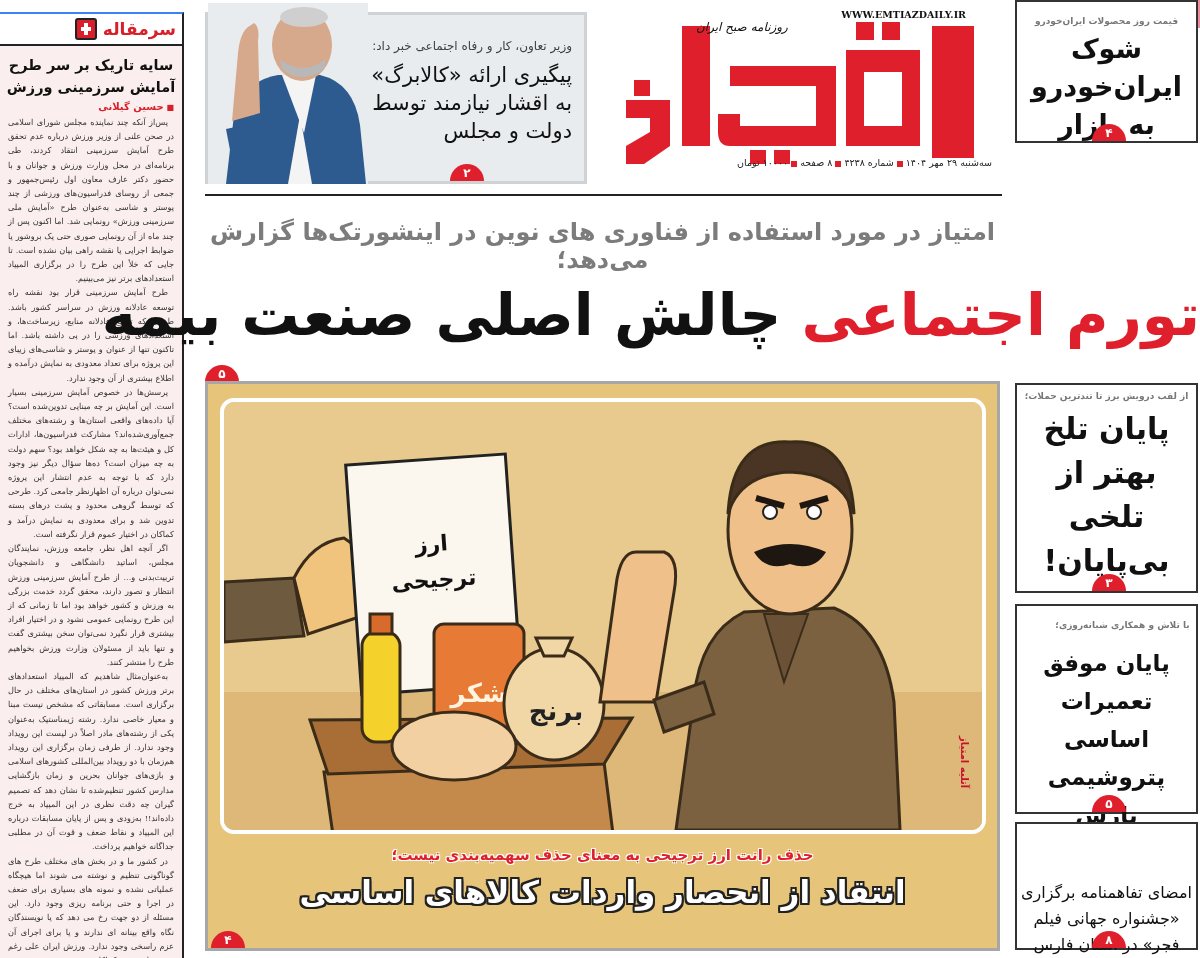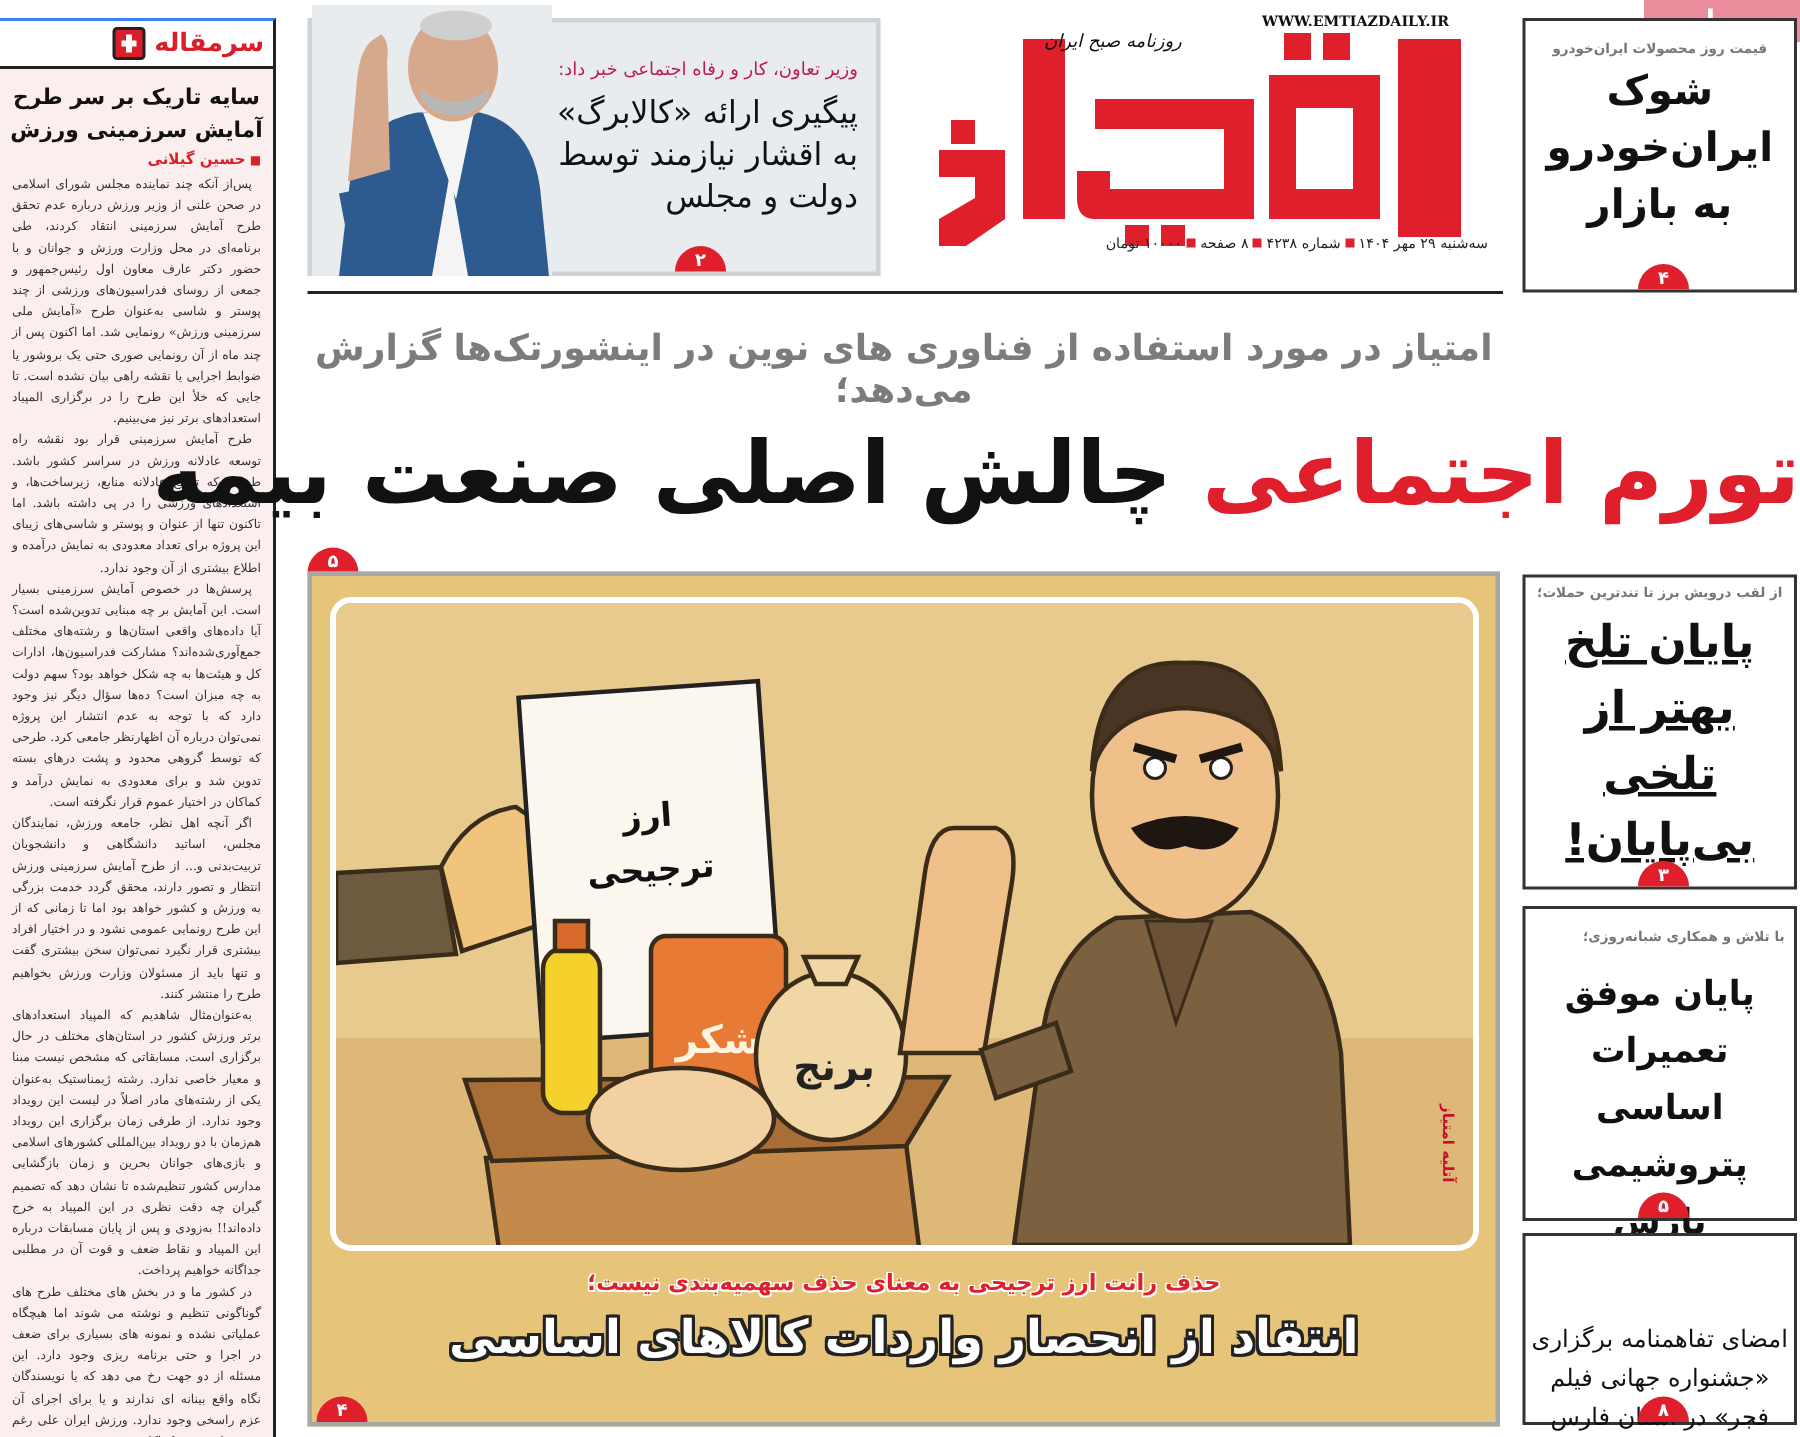--- a/index.html
+++ b/index.html
@@ -34,21 +34,21 @@
     color: #333; padding: 0 8px 0 8px; text-align: justify;
   }
   .ed-body p { text-indent: 6px; }
 
   
   .teaser-minister {
     position: absolute; left: 205px; top: 12px; width: 382px; height: 172px;
     background: #e9ecef; border: 3px solid #cfd3d6;
   }
   .minister-photo { position: absolute; left: 0; top: -12px; width: 160px; height: 181px; overflow: hidden; }
-  .teaser-minister .kicker { position: absolute; right: 12px; top: 24px; font-size: 12px; color: #be185d; }
+  .teaser-minister .kicker { position: absolute; right: 12px; top: 24px; font-size: 12px; color: #404040; }
   .teaser-minister .headline {
     position: absolute; right: 12px; top: 46px; width: 210px; text-align: right;
     font-size: 21px; line-height: 28px; color: #111;
   }
   .page-num {
     position: absolute; width: 34px; height: 17px; background: #e01f2c; color: #fff;
     border-radius: 17px 17px 0 0; text-align: center; font-weight: bold; font-size: 12px; line-height: 19px;
   }
   .teaser-minister .page-num { left: 242px; bottom: 0; }
 
@@ -63,25 +63,25 @@
   .rule { position: absolute; left: 205px; top: 194px; width: 797px; height: 2px; background: #222; }
 
   
   .side-box {
     position: absolute; left: 1015px; width: 183px; background: #fff; border: 2px solid #333;
     text-align: center;
   }
   .side-box .kicker { font-size: 9px; color: #777; font-weight: bold; padding-top: 6px; }
   .side-box .headline { font-weight: bold; color: #111; padding: 0 4px; }
   .side-box .page-num { left: 75px; bottom: 0; }
-  .box-shock { top: 12px; height: 183px; }
+  .box-shock { top: 0; height: 143px; }
   .box-shock .kicker { padding-top: 14px; }
   .box-shock .headline { font-size: 27px; line-height: 38px; padding-top: 4px; }
   .box-bitter { top: 383px; height: 210px; }
-  .box-bitter .headline { font-size: 30px; line-height: 44px; padding-top: 6px; text-decoration: underline; }
+  .box-bitter .headline { font-size: 30px; line-height: 44px; padding-top: 6px; }
   .box-pars { top: 604px; height: 210px; }
   .box-pars .kicker { padding-top: 14px; padding-left: 32px; }
   .box-pars .headline { font-size: 23px; line-height: 38px; padding-top: 14px; }
   .box-fajr { top: 822px; height: 128px; }
   .box-fajr .headline { font-size: 16px; font-weight: normal; line-height: 26px; padding-top: 12px; margin-top: 44px; }
 
   .watermark {
     position: absolute; right: 0; top: 0; width: 104px; height: 28px; background: #e8798b;
     color: #fff; font-weight: bold; font-size: 18px; text-align: center; line-height: 28px; opacity: 0.85;
   }

